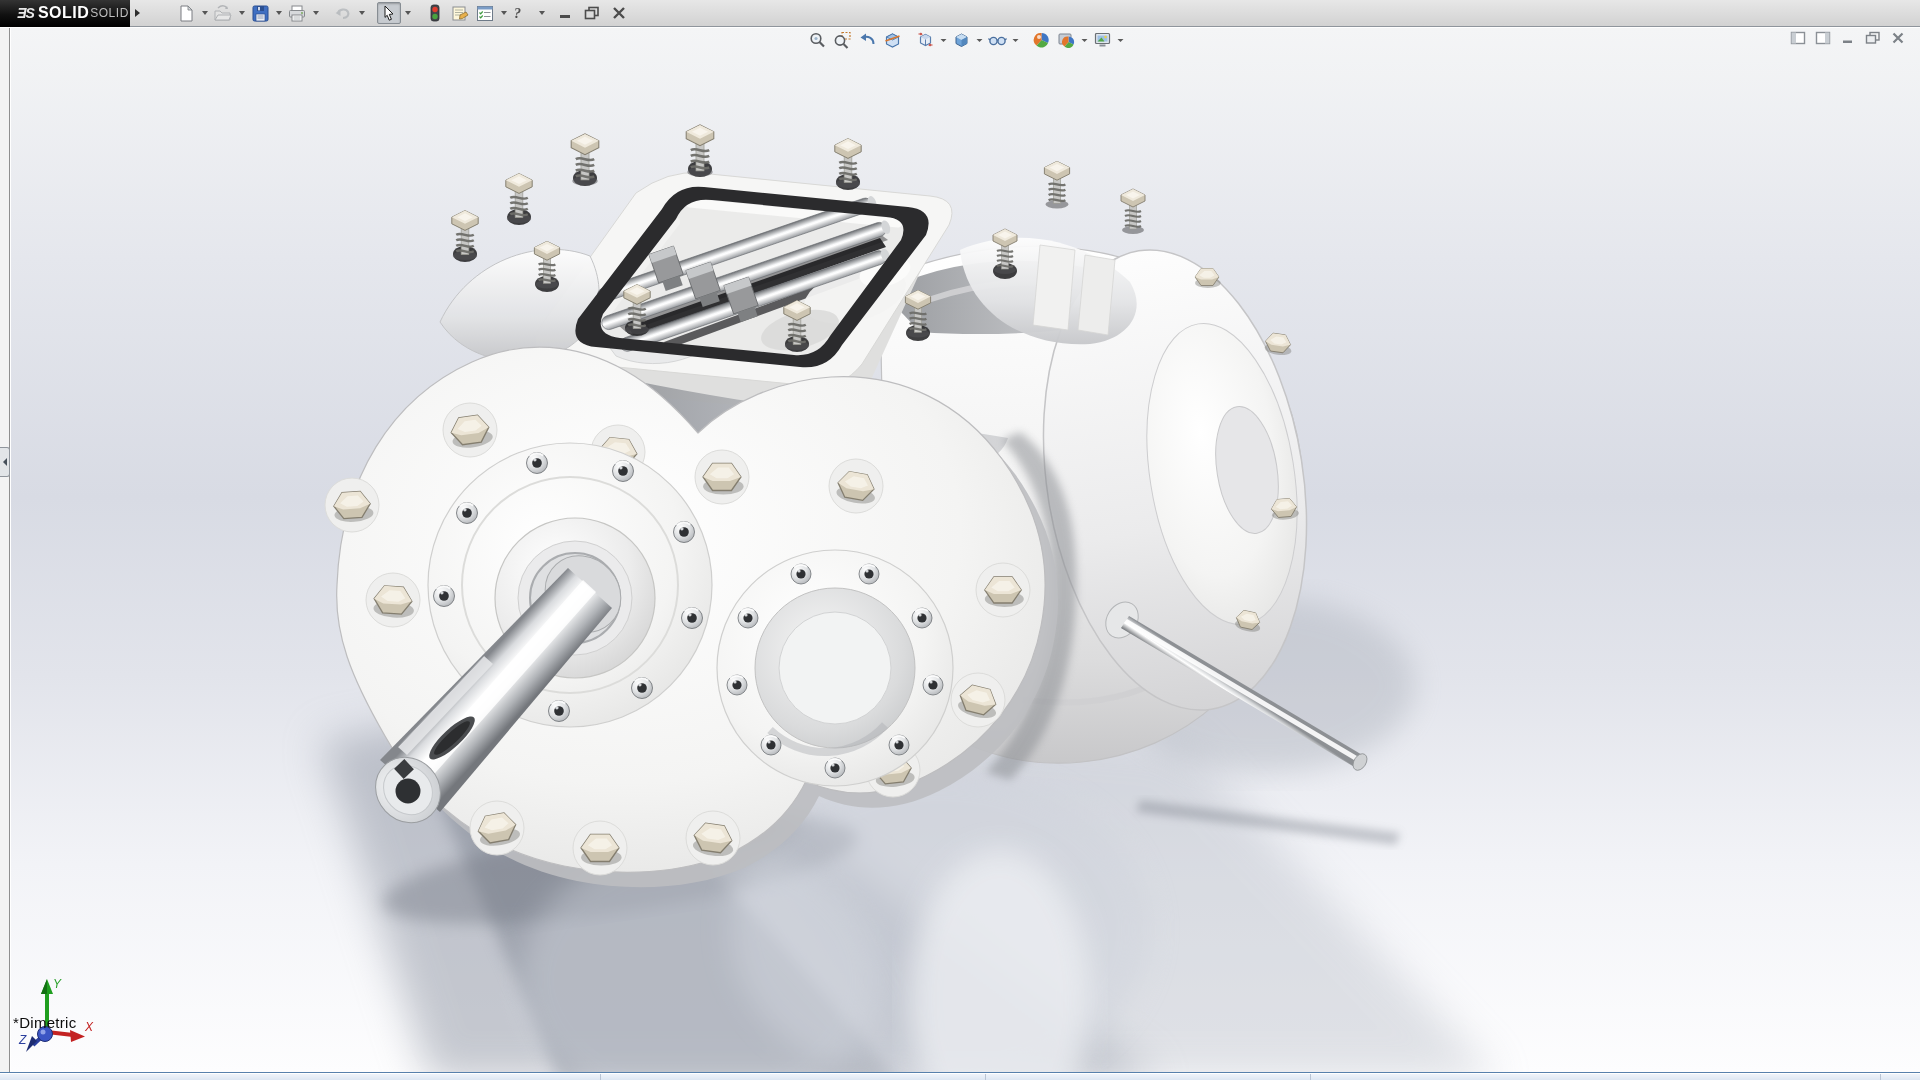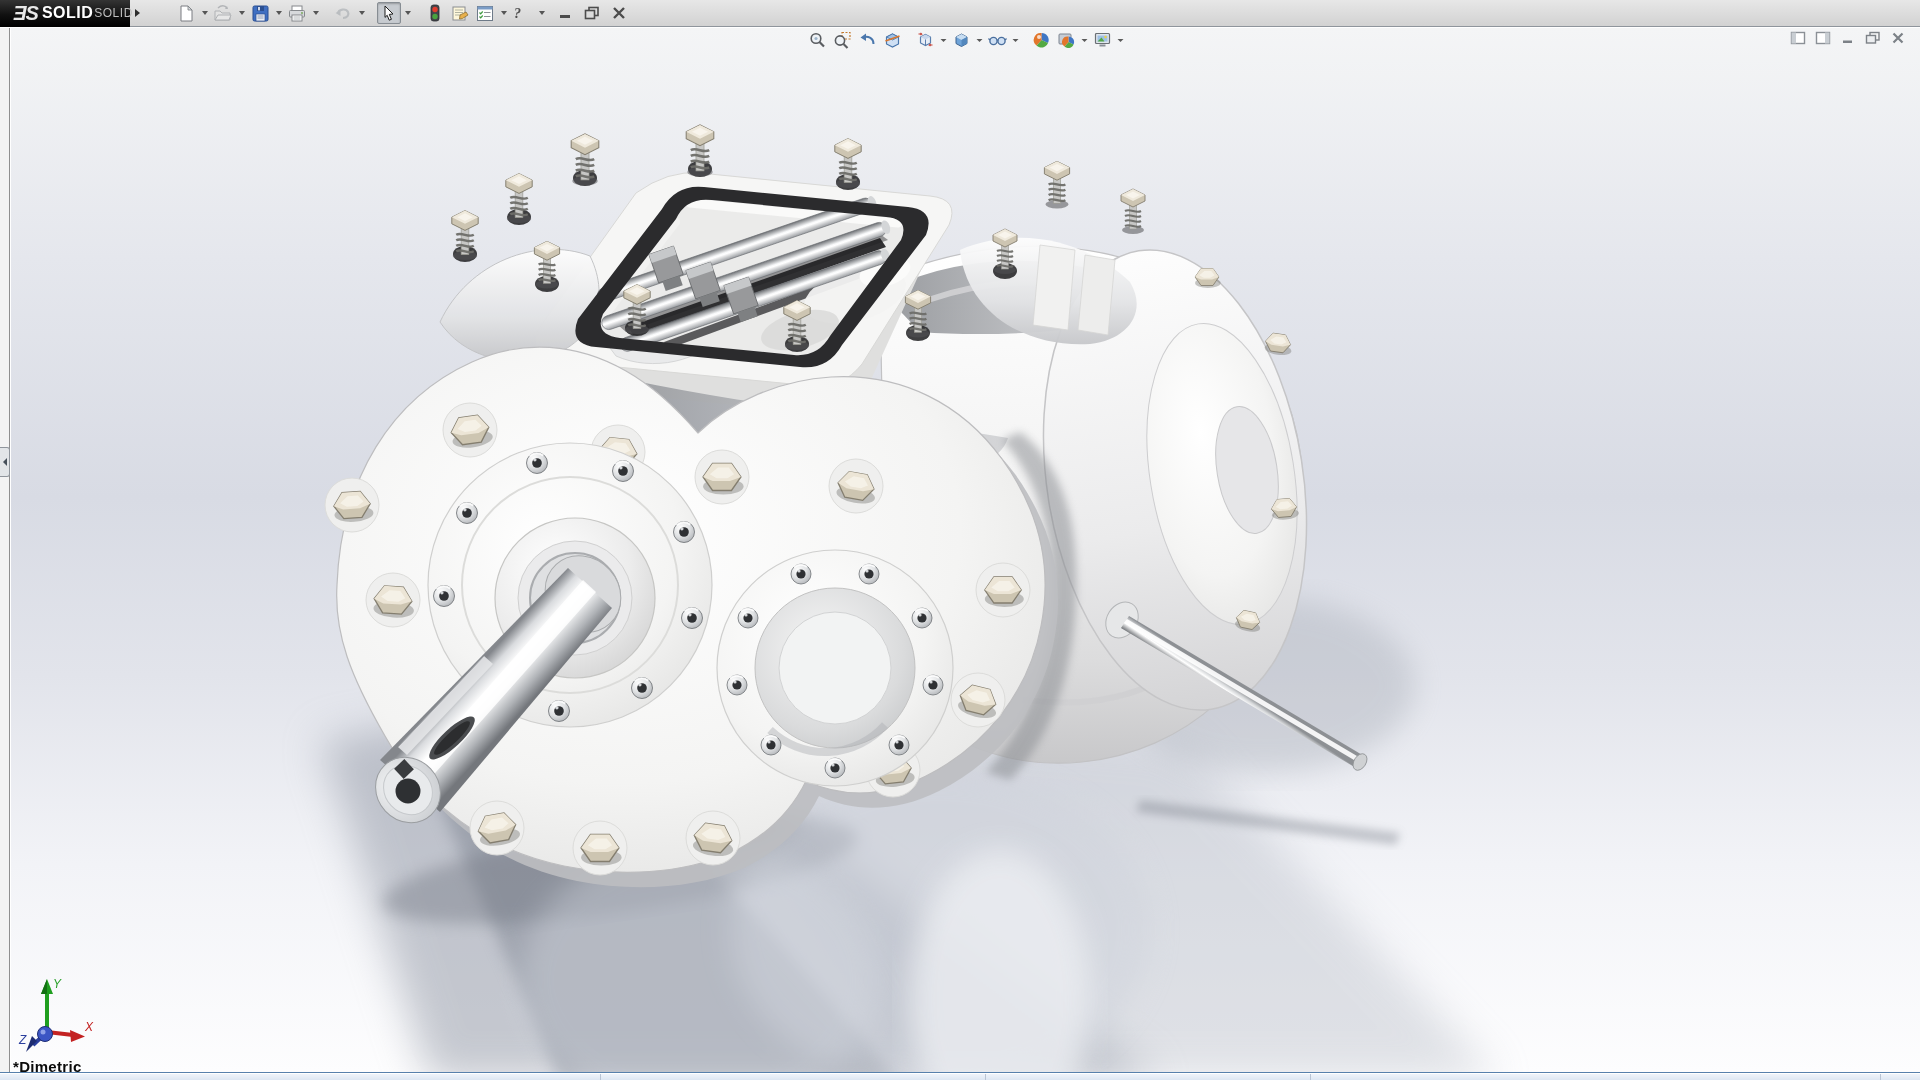--- a/index.html
+++ b/index.html
@@ -7,21 +7,21 @@
   body { font-family:"Liberation Sans", sans-serif; background:#fff; }
   .app { position:relative; width:1920px; height:1080px; overflow:hidden; background:#fff; }
 
   
   .titlebar { position:absolute; top:0; left:0; right:0; height:27px;
     background:linear-gradient(#e7e7e7,#d2d2d2);
     border-bottom:1px solid #8f959c;
     display:flex; align-items:center; z-index:50; }
   .logo { height:27px; width:130px; background:linear-gradient(#343434,#111 55%,#000);
     display:flex; align-items:center; justify-content:center; gap:4px; flex:0 0 auto; }
-  .logo .mark { color:#e8e8e8; font-weight:bold; font-size:20px; font-style:italic; letter-spacing:-1px;margin-left:16px; }
+  .logo .mark { color:#e8e8e8; font-weight:bold; font-size:14px; font-style:italic; letter-spacing:-1px;margin-left:16px; }
   .logo .solid { color:#ffffff; font-weight:bold; font-size:16px; letter-spacing:0.5px; }
   .logo .works { color:#bdbdbd; font-weight:normal; font-size:12px; letter-spacing:0.5px; margin-left:-3px; }
   .menu-arrow { width:14px; height:27px; display:flex; align-items:center; justify-content:center; flex:0 0 auto; }
   .menu-arrow i { width:0; height:0; border-left:5px solid #2d2d2d; border-top:4px solid transparent; border-bottom:4px solid transparent; }
   .std-toolbar { display:flex; align-items:center; margin-left:30px; gap:1px; flex:0 0 auto; }
   .tb-btn { width:24px; height:22px; display:flex; align-items:center; justify-content:center; border-radius:2px; }
   .tb-btn.pressed { background:#c7cbd0; border:1px solid #878d93; box-shadow:inset 0 1px 2px rgba(0,0,0,.25); }
   .dd { width:11px; height:22px; display:flex; align-items:center; justify-content:center; }
   .dd i { width:0; height:0; border-top:4px solid #555; border-left:3.5px solid transparent; border-right:3.5px solid transparent; }
   .tb-gap { width:8px; }
@@ -47,21 +47,21 @@
   .hu-gap { width:6px; }
 
   
   .doc-controls { position:absolute; top:2px; right:14px; display:flex; align-items:center; gap:8px; z-index:30; }
   .doc-btn { display:flex; align-items:center; justify-content:center; width:17px; height:16px; }
 
   
   .triad { position:absolute; left:6px; bottom:12px; z-index:25; }
 
   
-  .view-label { position:absolute; left:13px; top:1058px; z-index:60; font-size:15px; font-weight:bold; color:#0b0b0b; letter-spacing:0.3px;text-align:right; }
+  .view-label { position:absolute; left:13px; top:1014px; z-index:60; font-size:15px; font-weight:normal; color:#0b0b0b; letter-spacing:0.3px;text-align:right; }
 
   
   .statusbar { position:absolute; left:0; right:0; bottom:0; height:8px;
     background:linear-gradient(#f2f6fc,#dde6f2); border-top:1px solid #5780ac;
     box-shadow:inset 0 1px 0 #ffffff; z-index:55; }
   .sb-div { position:absolute; top:1px; bottom:0; width:1px; background:#b9c4d4; }
 </style>
 </head>
 <body>
 

